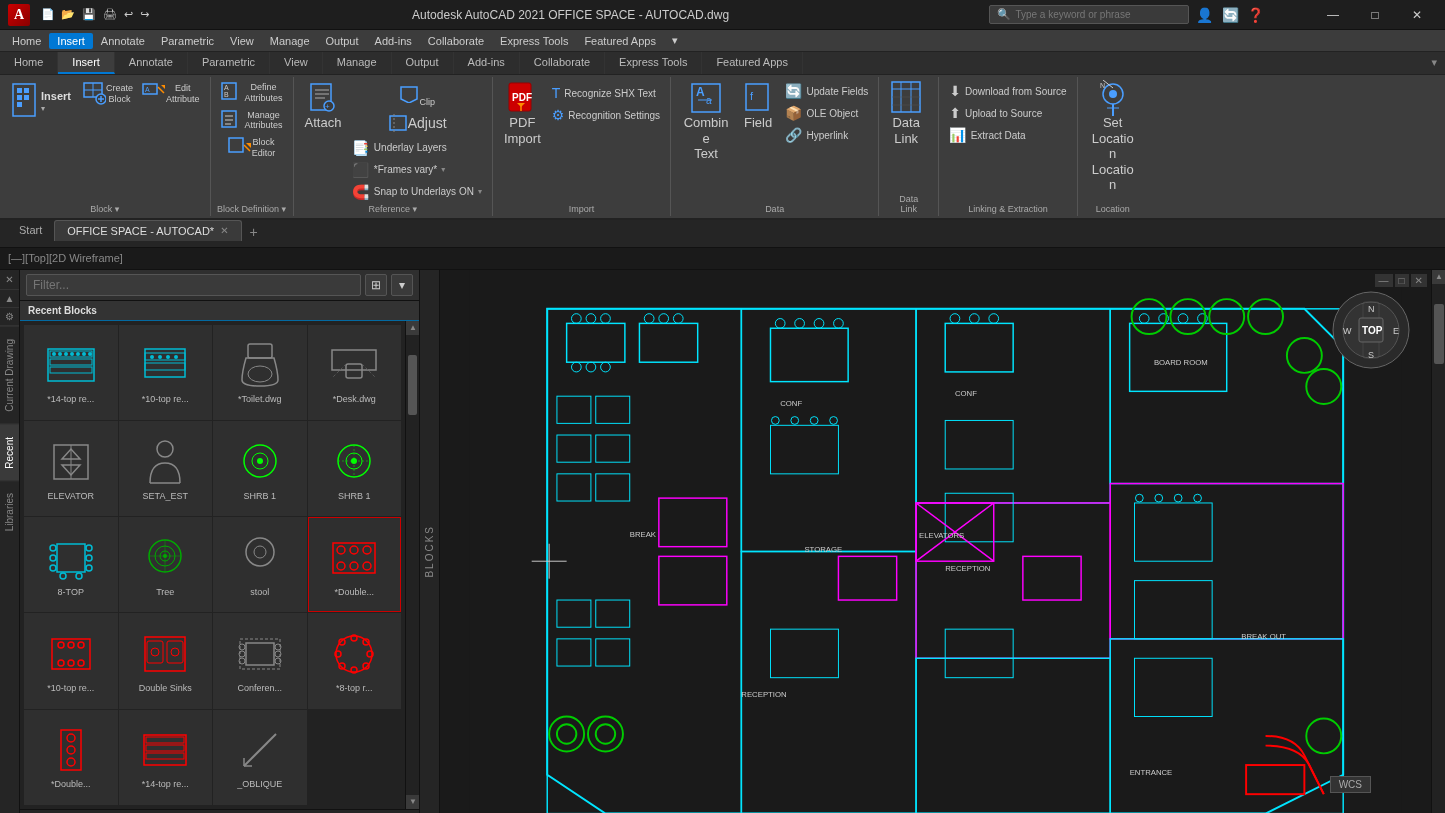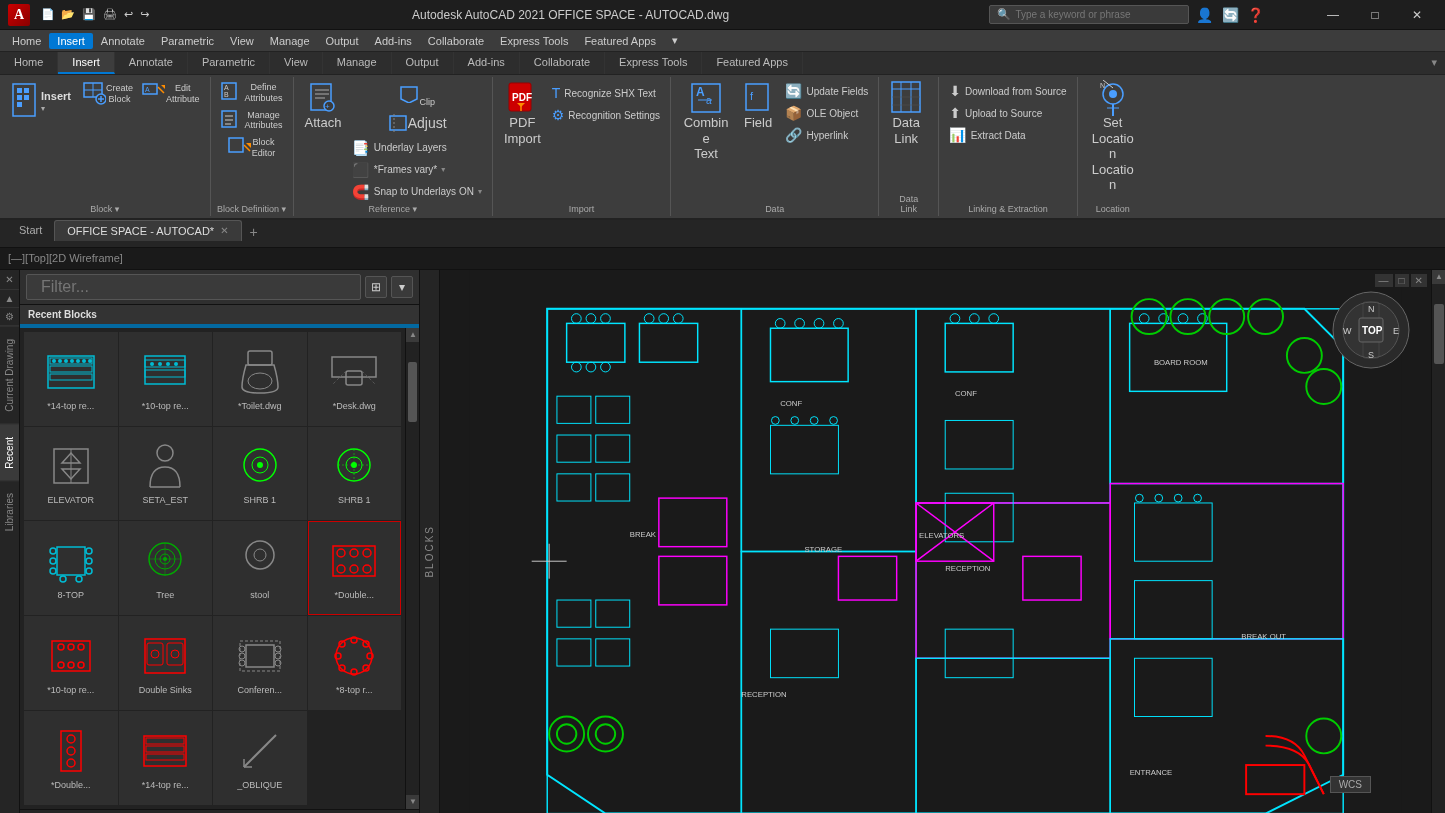--- a/index.html
+++ b/index.html
@@ -50,24 +50,24 @@
 
     
     #viewport-label { background: #1a1a1a; height: 22px; display: flex; align-items: center; padding: 0 8px; border-bottom: 1px solid #111; }
     #viewport-label span { color: #888; font-size: 11px; }
 
     
     #blocks-panel { width: 440px; background: #2b2b2b; border-right: 1px solid #111; display: flex; }
     #blocks-panel-inner { flex: 1; display: flex; flex-direction: column; overflow: hidden; }
 
     .panel-toolbar { display: flex; align-items: center; gap: 4px; padding: 4px 6px; background: #2f2f2f; border-bottom: 1px solid #111; }
-    .filter-input { background: #3a3a3a; border: 1px solid #555; color: #ddd; padding: 3px 14px; font-size: 16px; flex: 1; border-radius: 2px; }
+    .filter-input { background: #3a3a3a; border: 1px solid #555; color: #ddd; padding: 3px 6px; font-size: 12px; flex: 1; border-radius: 2px; }
     .toolbar-icon-btn { background: #3a3a3a; border: 1px solid #555; color: #ccc; width: 22px; height: 22px; display: flex; align-items: center; justify-content: center; cursor: pointer; font-size: 12px; border-radius: 2px; }
 
-    .section-header { background: #333; padding: 4px 8px; font-size: 10px; color: #ddd; font-weight: bold; border-bottom: 4px solid #0369a1; }
+    .section-header { background: #333; padding: 4px 8px; font-size: 10px; color: #ddd; font-weight: bold; border-bottom: 1px solid #0369a1; }
 
     .blocks-grid { display: grid; grid-template-columns: repeat(4, 1fr); gap: 1px; padding: 4px; background: #222; overflow-y: auto; flex: 1; }
     .block-item { background: #2f2f2f; display: flex; flex-direction: column; align-items: center; justify-content: center; padding: 8px 4px; cursor: pointer; border: 1px solid transparent; min-height: 80px; }
     .block-icon { width: 50px; height: 50px; display: flex; align-items: center; justify-content: center; margin-bottom: 4px; }
     .block-label { font-size: 9px; color: #bbb; text-align: center; word-break: break-word; }
 
     .panel-footer { padding: 6px 8px; background: #252525; border-top: 1px solid #111; font-size: 10px; color: #aaa; cursor: pointer; }
 
     
     #side-tabs { width: 20px; background: #252525; display: flex; flex-direction: column; border-right: 1px solid #111; }

